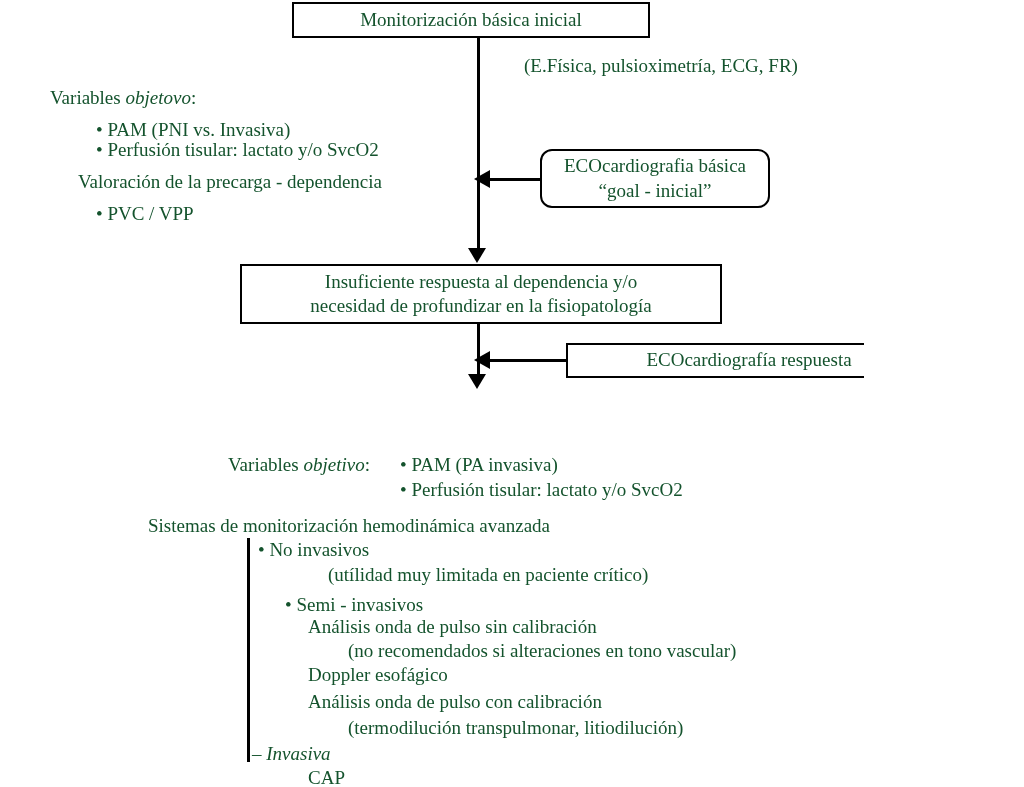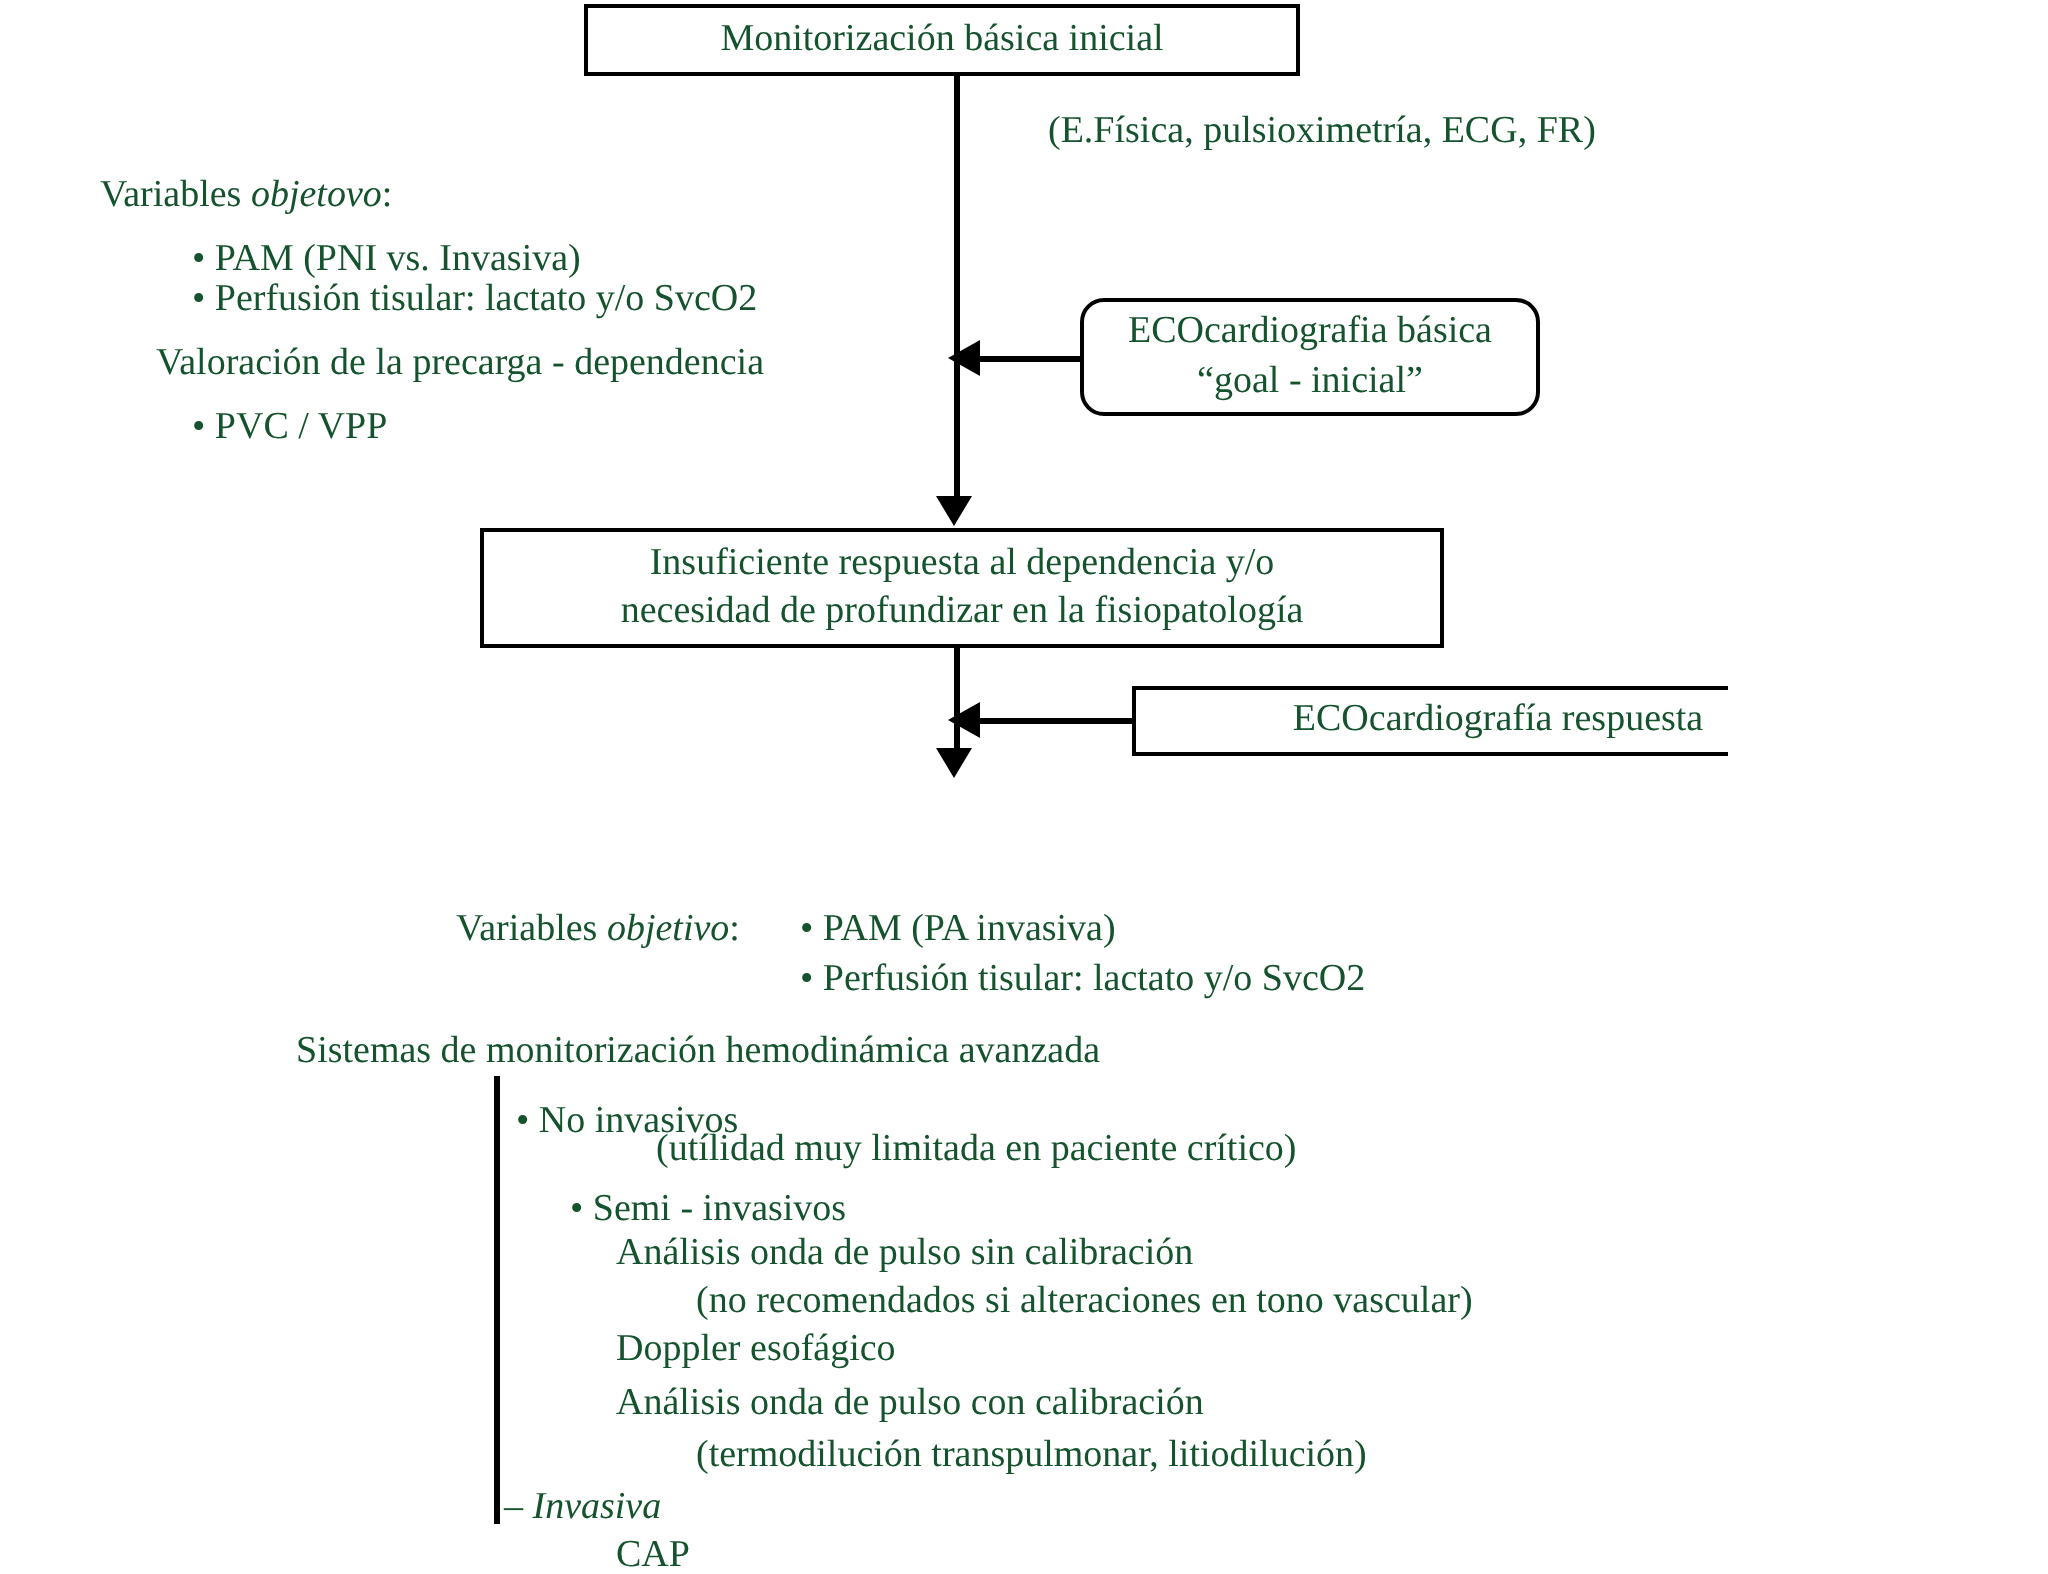--- a/index.html
+++ b/index.html
@@ -101,21 +101,21 @@
   #t-pvc      { left: 96px;  top: 204px; }
 
   
   #t-efisica  { left: 524px; top: 56px;  }
 
   
   #t-vars-2      { left: 228px; top: 455px; }
   #t-vars-2a     { left: 400px; top: 455px; }
   #t-vars-2b     { left: 400px; top: 480px; }
   #t-sistemas    { left: 148px; top: 516px; }
-  #t-noinv       { left: 258px; top: 540px; margin-top: 11px; }
+  #t-noinv       { left: 258px; top: 540px; }
   #t-noinv-sub   { left: 328px; top: 565px; }
   #t-semi        { left: 258px; top: 595px; margin-left: 27px; }
   #t-semi-a      { left: 308px; top: 617px; }
   #t-semi-a-sub  { left: 348px; top: 641px; }
   #t-semi-b      { left: 308px; top: 665px; }
   #t-semi-c      { left: 308px; top: 692px; }
   #t-semi-c-sub  { left: 348px; top: 718px; }
   #t-inv         { left: 252px; top: 744px; }
   #t-cap         { left: 308px; top: 768px; }
 </style>

